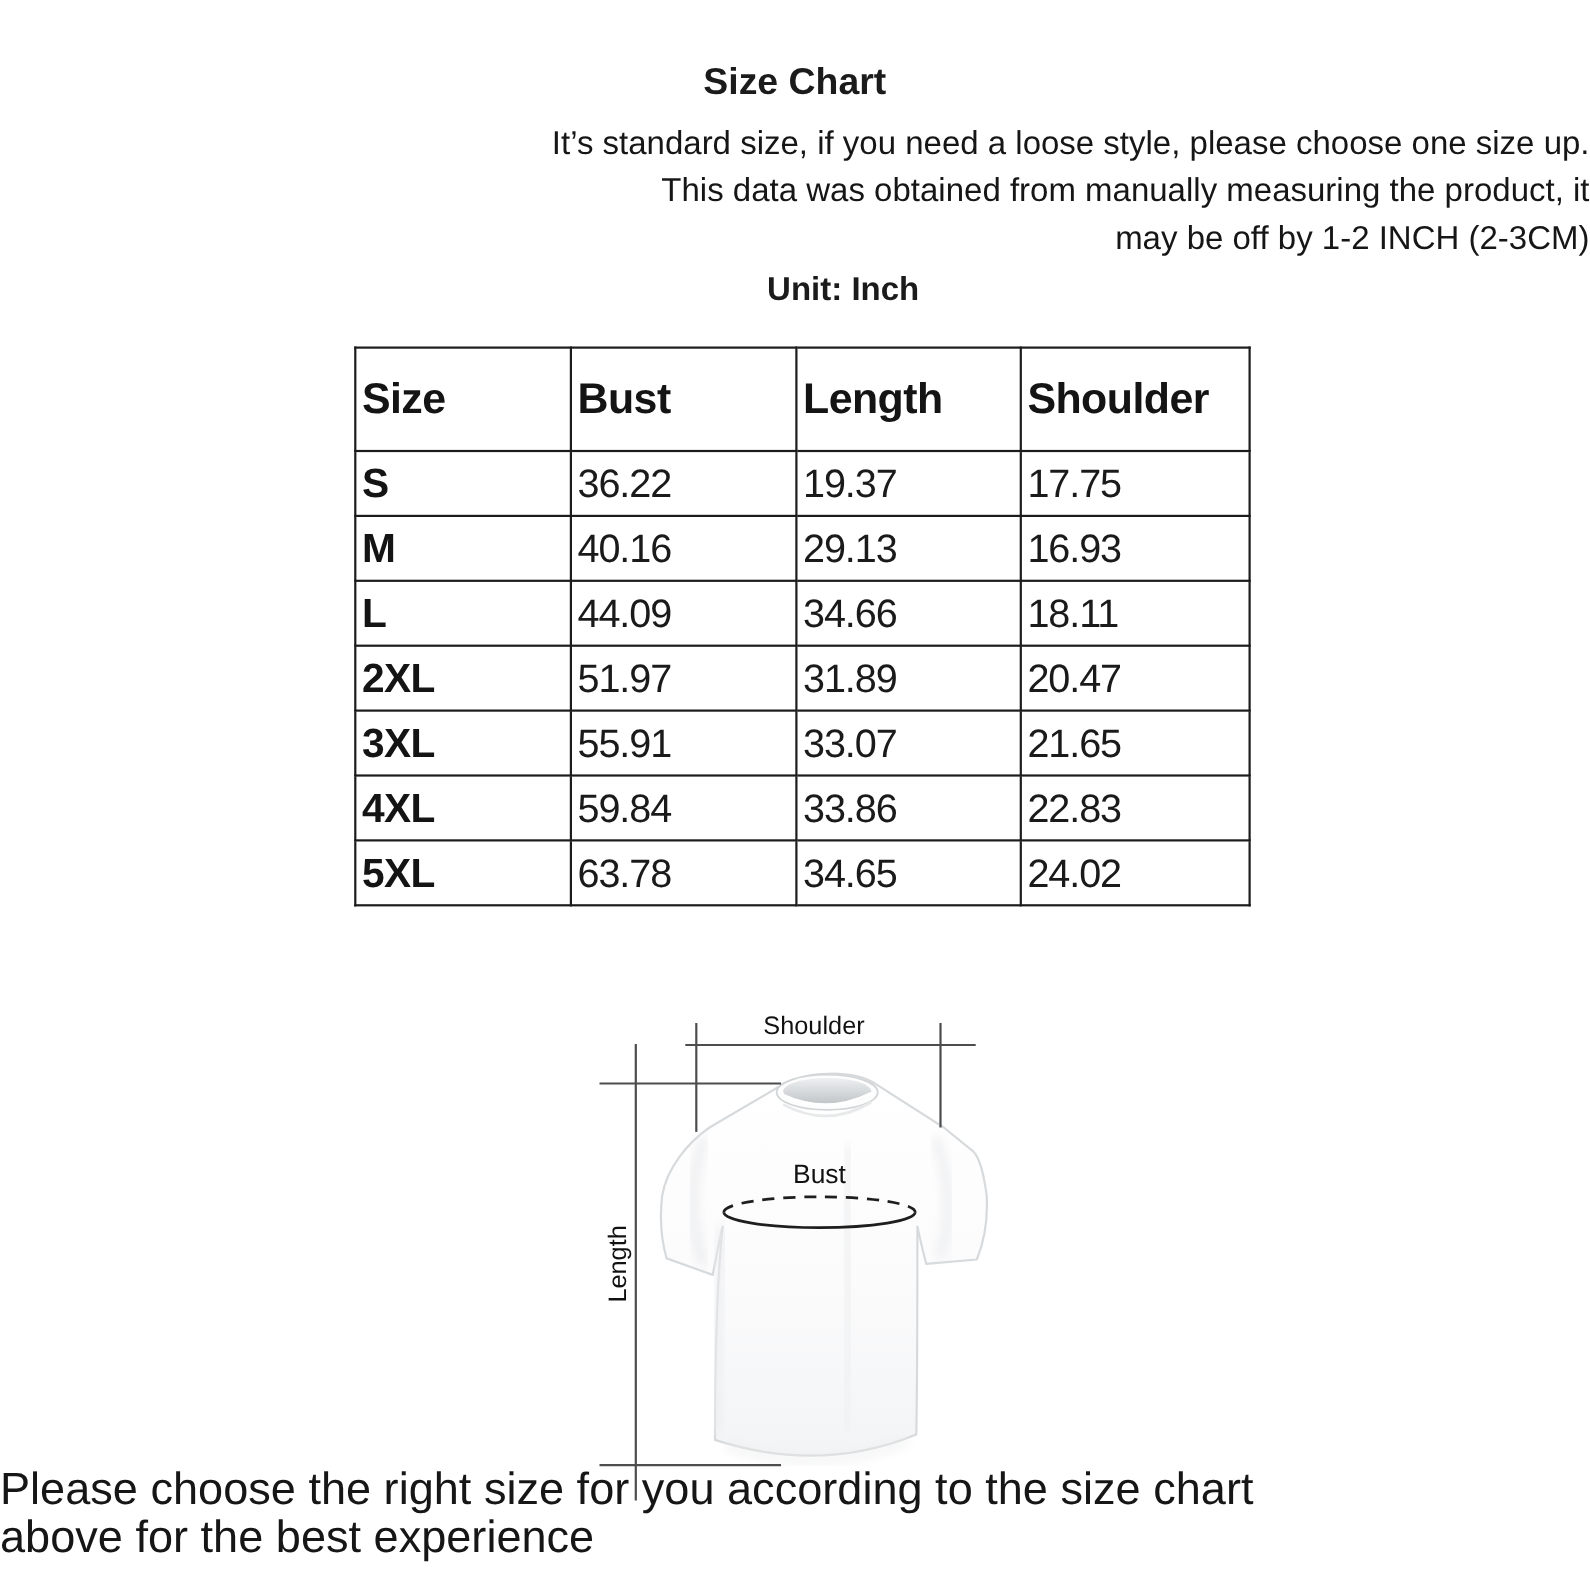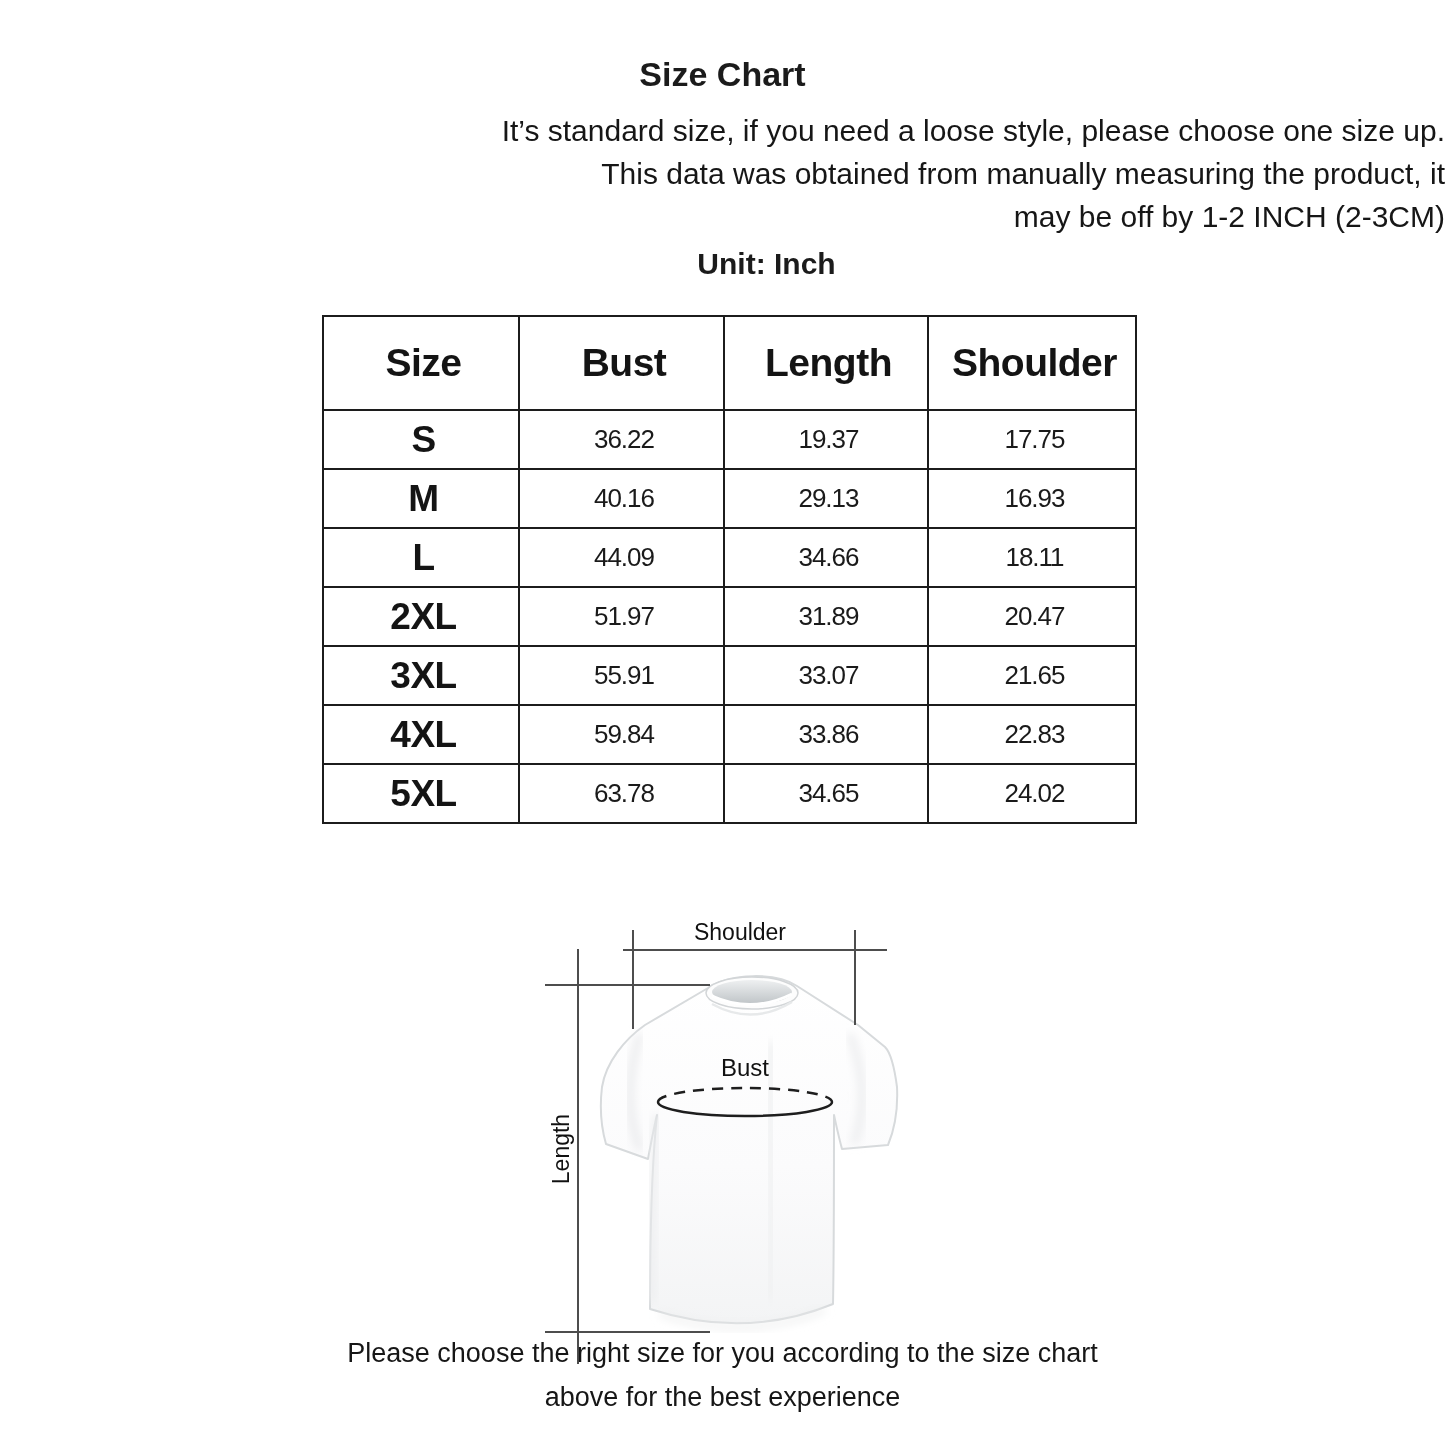--- a/index.html
+++ b/index.html
@@ -23,52 +23,52 @@
     position:absolute;top:200px;left:0;width:100%;
     text-align:center;font-size:30px;font-weight:700;color:#1b1b1b;padding-left:44px;
   }
 
   table.size-table{
     position:absolute;left:322px;top:268px;width:813px;
     border-collapse:collapse;table-layout:fixed;
   }
   table.size-table th, table.size-table td{
     border:2px solid #1c1c1c;
-    padding:0 0 0 5px;text-align:center;vertical-align:middle;
+    padding:0 0 0 5px;text-align:left;vertical-align:middle;
     white-space:nowrap;overflow:hidden;
   }
   table.size-table thead th{
     height:92px;font-size:39px;font-weight:700;color:#141414;
     letter-spacing:-0.5px;
   }
   table.size-table tbody tr{height:59px;}
   table.size-table tbody th{
     font-size:37px;font-weight:700;color:#141414;letter-spacing:-0.5px;
   }
   table.size-table tbody td{
-    font-size:26px;font-weight:400;color:#1a1a1a;letter-spacing:-1px;
+    font-size:36px;font-weight:400;color:#1a1a1a;letter-spacing:-1px;
   }
 
   .diagram{position:absolute;left:520px;top:875px;width:460px;height:460px;}
   .diagram svg{position:absolute;left:0;top:0;}
   .measure-label{
     position:absolute;font-size:23px;color:#111;text-align:center;
     line-height:26px;
   }
   .shoulder-label{left:620px;top:872px;width:240px;}
   .bust-label{left:647px;top:1008px;width:196px;font-size:24px;}
   .length-label{
     left:486px;top:1086px;width:150px;height:32px;
     transform:rotate(-90deg);
     display:flex;align-items:center;justify-content:center;
   }
 
   .footer{
     position:absolute;top:1284px;left:0;width:100%;
-    text-align:center;font-size:27px;line-height:44px;color:#161616;
+    font-size:41px;line-height:44px;color:#161616;
   }
 </style>
 </head>
 <body>
 
 <div class="page">
 
   <div class="title">Size Chart</div>
 
   <div class="desc">

